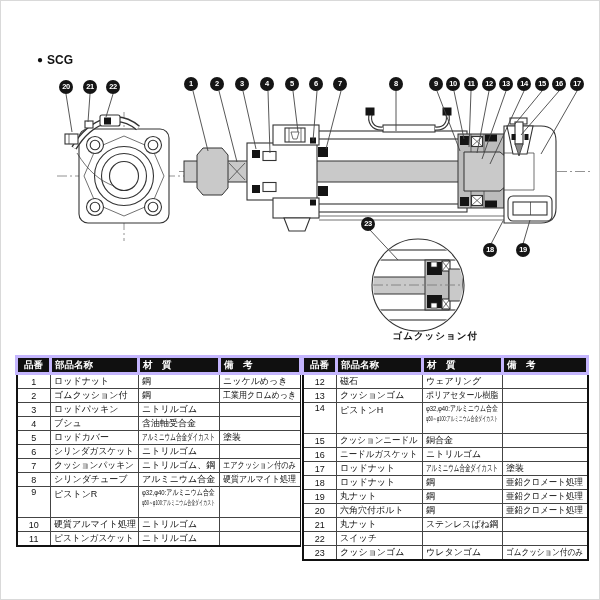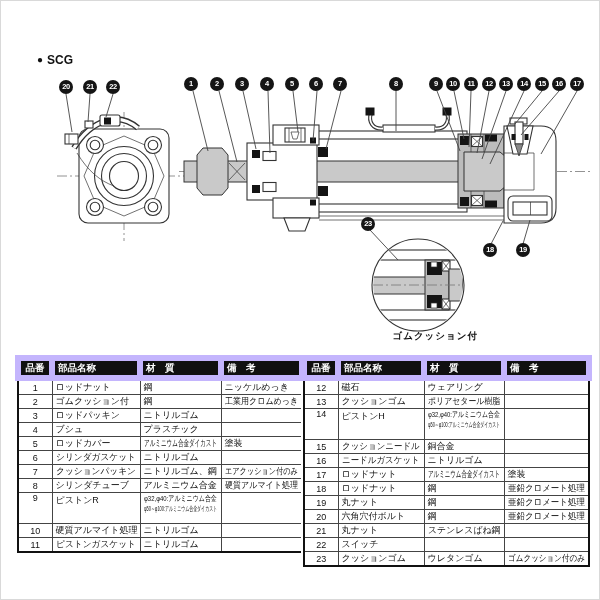--- a/index.html
+++ b/index.html
@@ -21,21 +21,21 @@
   .callout{position:absolute;width:14px;height:14px;border-radius:50%;background:#151515;color:#fff;
            display:flex;align-items:center;justify-content:center;font-size:7.5px;font-weight:bold;
            letter-spacing:-.4px;line-height:1}
   .caption{position:absolute;left:357px;top:329px;width:120px;text-align:right;
            font-size:9.5px;font-weight:bold;letter-spacing:1px}
   table.parts{position:absolute;border-collapse:collapse;table-layout:fixed;font-size:9px;
               border:2px solid #111;background:#fff}
   #table-left{left:14px;top:354px;width:284px}
   #table-right{left:300px;top:354px;width:285px}
   .parts th{background:#101010;color:#fff;font-size:9.5px;font-weight:bold;height:14px;
-            padding:0 3px;text-align:left;border:6px solid #c4b5fd;overflow:hidden;white-space:nowrap}
+            padding:0 3px;text-align:left;border:3px solid #c4b5fd;overflow:hidden;white-space:nowrap}
   .parts th.h-no{text-align:center;padding:0}
   .parts td{border:1px solid #444;height:13px;padding:0 3px;overflow:hidden;white-space:nowrap}
   .parts td.c-no{text-align:center;padding:0}
   tr.tall td{vertical-align:top;padding-top:1px;padding-bottom:10px}
   .matline{line-height:10px;font-size:8px}
   .matline2{font-size:7px;line-height:9px}
   .fit{display:inline-block;white-space:nowrap;transform-origin:0 50%}
 </style>
 </head>
 <body>
@@ -259,21 +259,21 @@
         </tr>
         <tr>
           <td class="c-no"><span class="fit">3</span></td>
           <td class="c-name"><span class="fit">ロッドパッキン</span></td>
           <td class="c-mat"><span class="fit">ニトリルゴム</span></td>
           <td class="c-rem"><span class="fit"></span></td>
         </tr>
         <tr>
           <td class="c-no"><span class="fit">4</span></td>
           <td class="c-name"><span class="fit">ブシュ</span></td>
-          <td class="c-mat"><span class="fit">プラスチック</span></td>
+          <td class="c-mat"><span class="fit">含油軸受合金</span></td>
           <td class="c-rem"><span class="fit"></span></td>
         </tr>
         <tr>
           <td class="c-no"><span class="fit">5</span></td>
           <td class="c-name"><span class="fit">ロッドカバー</span></td>
           <td class="c-mat"><span class="fit" style="transform: scaleX(0.613);">アルミニウム合金ダイカスト</span></td>
           <td class="c-rem"><span class="fit">塗装</span></td>
         </tr>
         <tr>
           <td class="c-no"><span class="fit">6</span></td>

